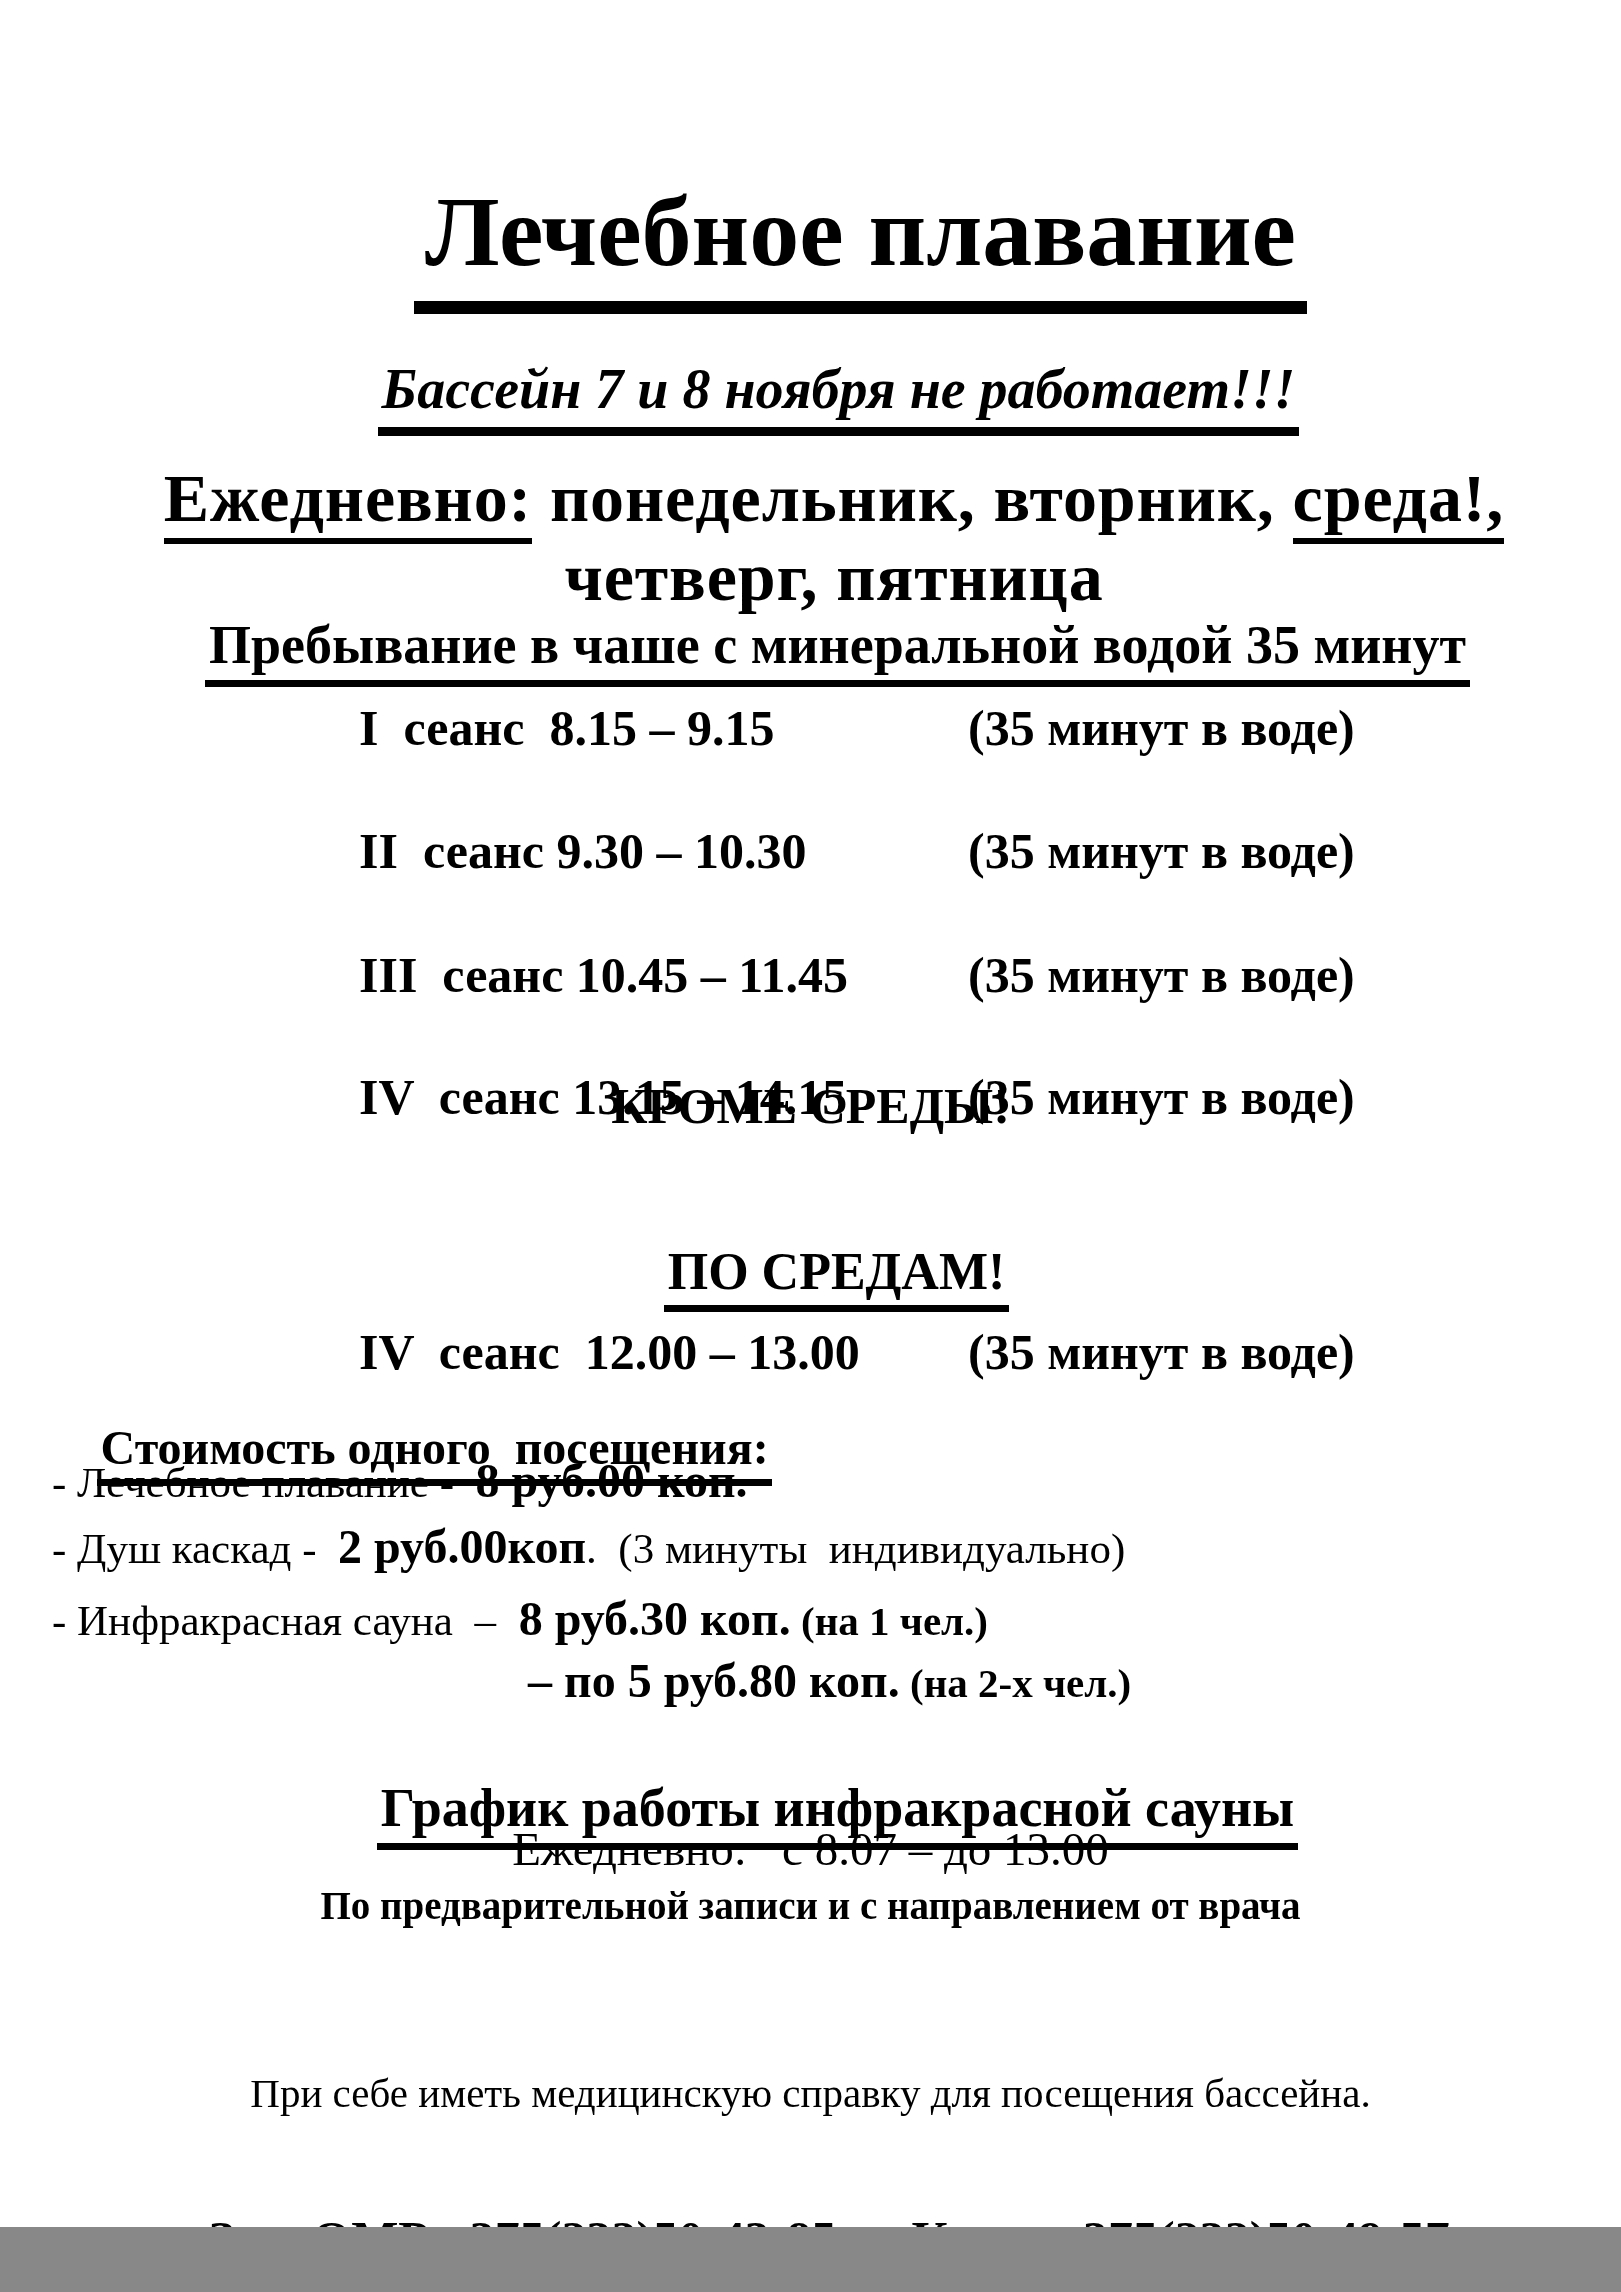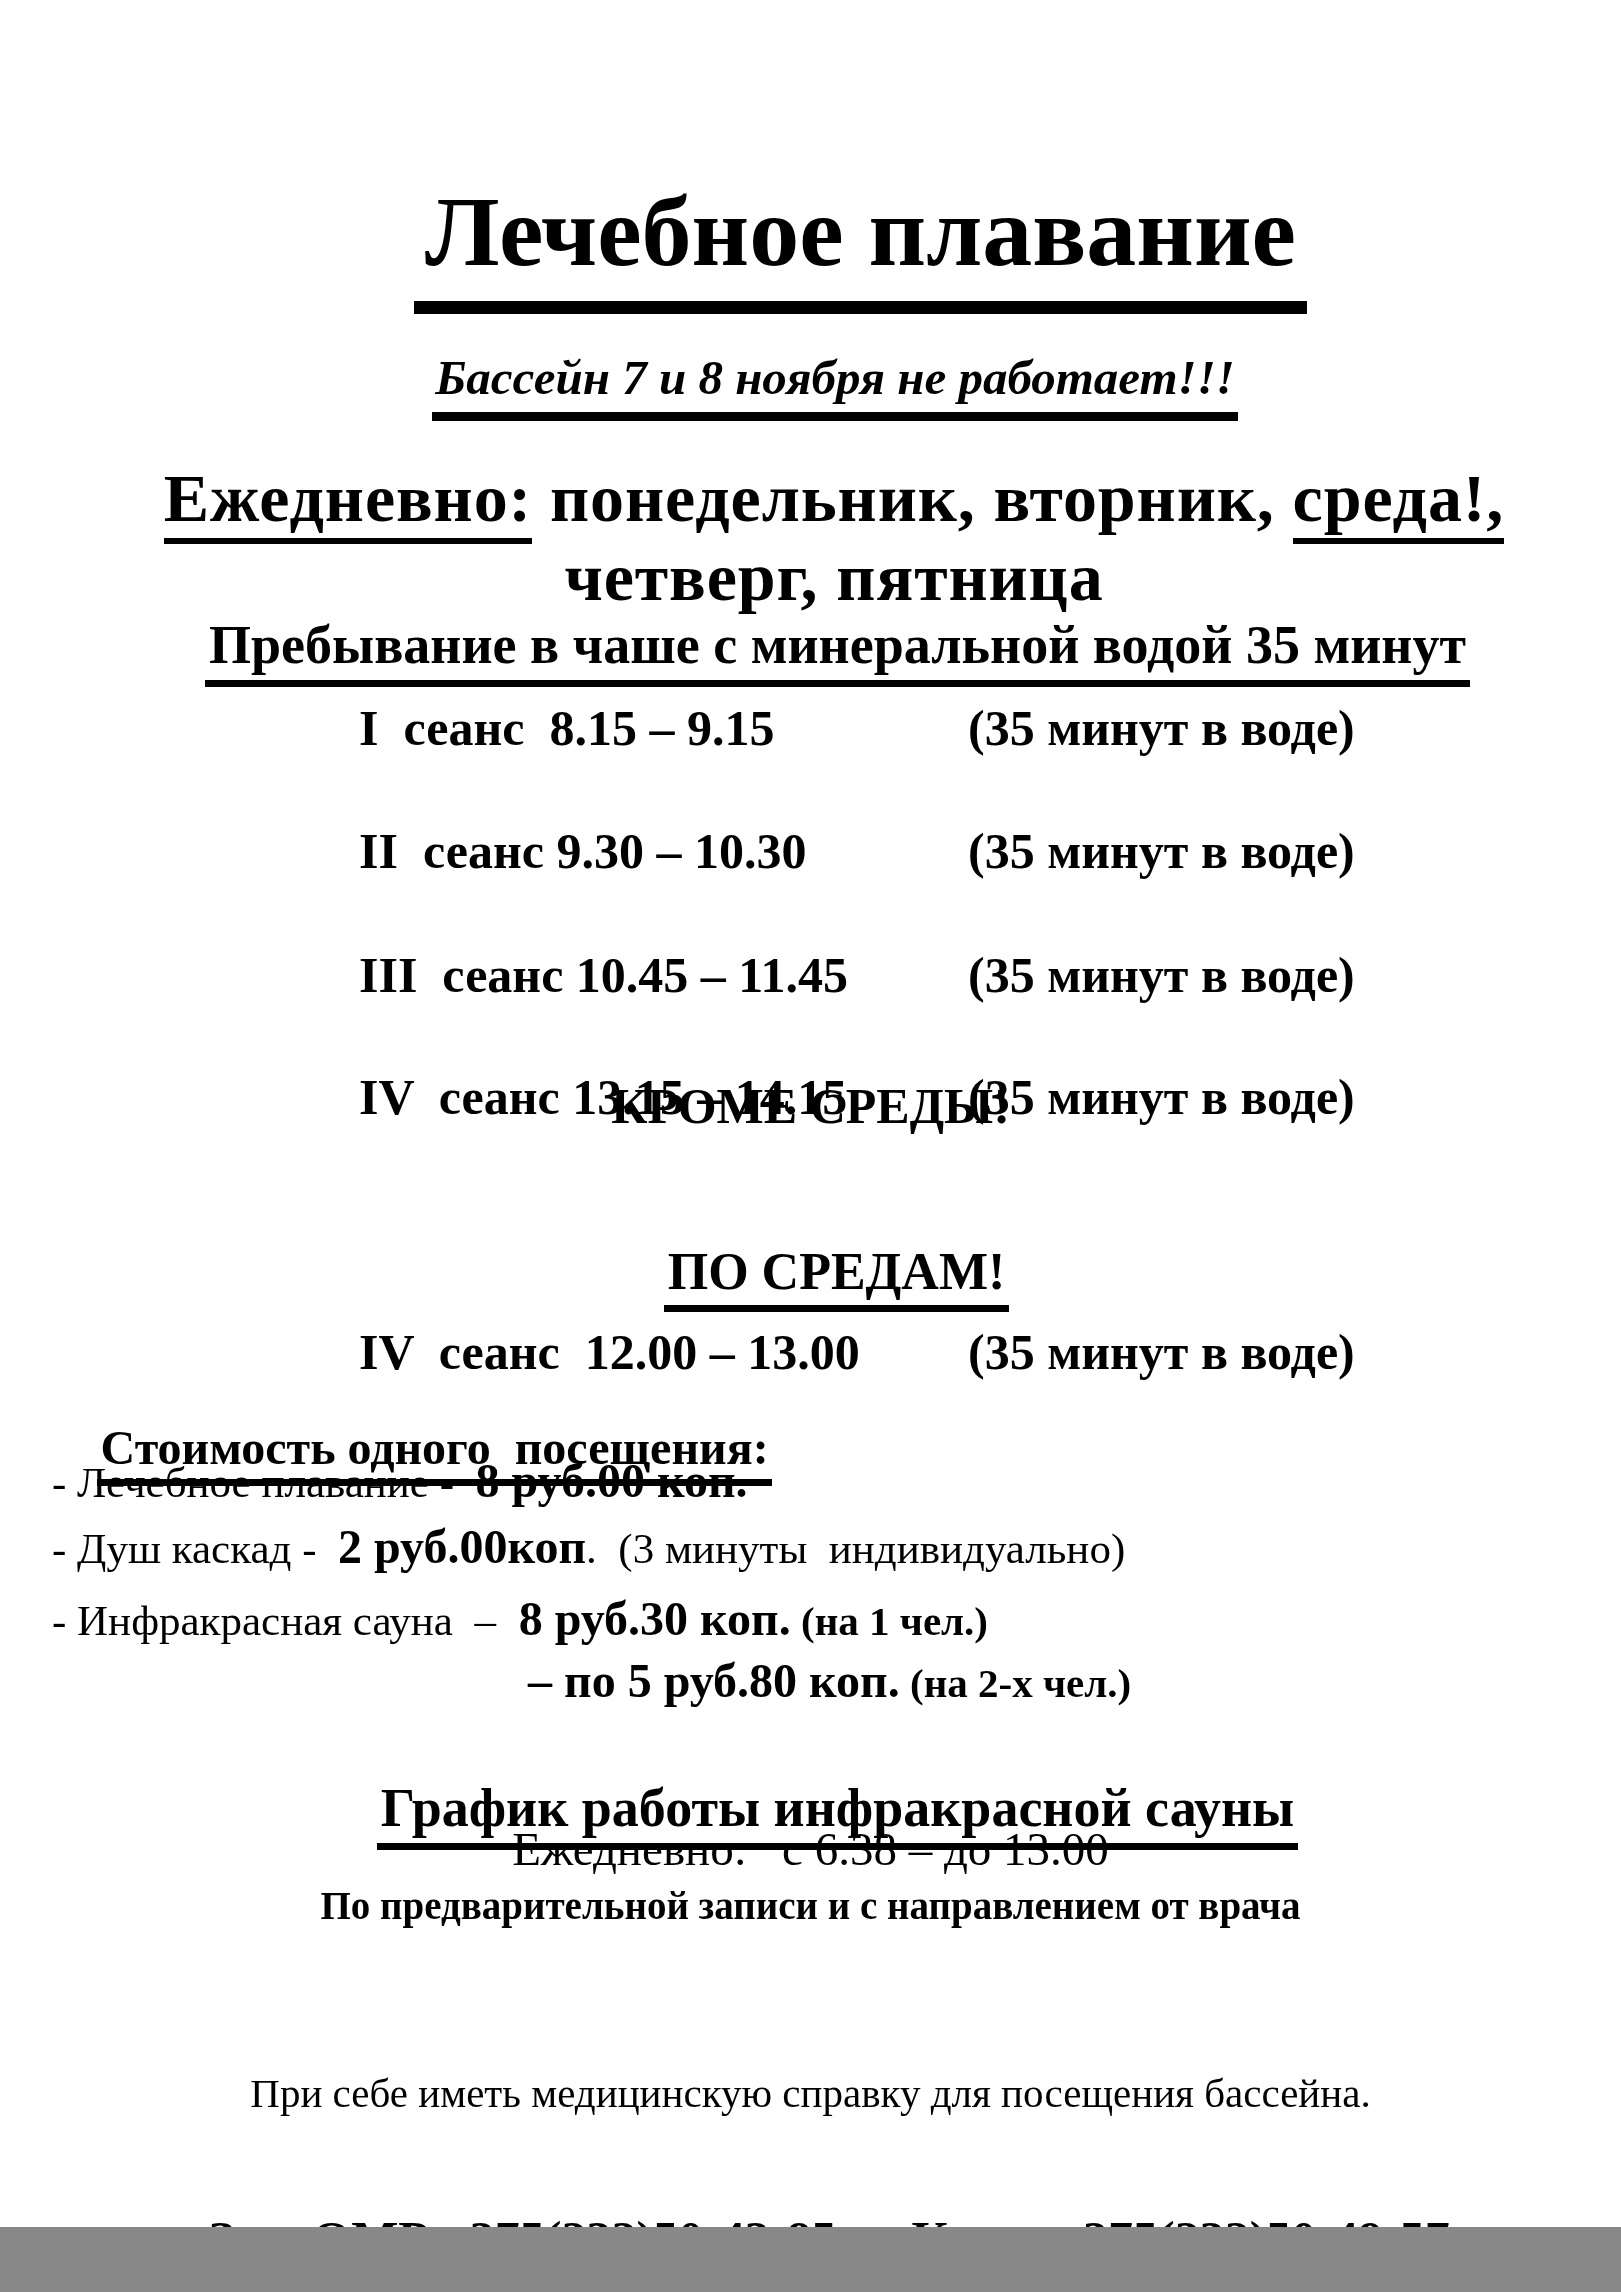--- a/index.html
+++ b/index.html
@@ -18,21 +18,21 @@
 
   
   .title-line{top:52px;font-size:100px;font-weight:bold;line-height:1.2;}
   .u-title{display:inline-block;border-bottom:13.4px solid #000;padding:0 10.7px 9px 10.7px;}
 
   .month-line{top:195px;line-height:1.15;}
   .u-month{display:inline-block;border-bottom:11.6px solid #000;padding:0 5.4px 9px 5.4px;}
   .month-name{font-size:79px;font-weight:bold;}
   .year-label{font-size:64px;font-weight:bold;font-style:italic;}
 
-  .closed-line{top:297px;font-size:49px;line-height:1.1;text-align:center;}
+  .closed-line{top:297px;font-size:56px;line-height:1.1;text-align:center;}
   .u-closed{display:inline-block;border-bottom:9.9px solid #000;padding:0 3.6px 7.2px 3.6px;font-weight:bold;font-style:italic;}
 
   
   .daily-line{top:459px;left:47px;right:auto;font-size:68px;font-weight:bold;letter-spacing:0.9px;text-align:center;}
   .u-word{border-bottom:6.3px solid #000;padding-bottom:1.8px;}
 
   .pool-heading-line{top:555px;font-size:54px;line-height:1.12;}
   .u-heading{display:inline-block;border-bottom:7.2px solid #000;padding:0 3.6px 3.6px 3.6px;font-weight:bold;}
 
   
@@ -126,21 +126,21 @@
   <div class="price-row p2"><span>- Душ каскад -  </span><span class="price-big">2 руб.00коп</span><span>.  (3 минуты  индивидуально)</span></div>
 
   <div class="price-row p3"><span>- Инфракрасная сауна  – </span><span class="price-big"> 8 руб.30 коп.</span><span class="price-note-small"> (на 1 чел.)</span></div>
 
   <div class="price-row p4"><span class="price-big">– по 5 руб.80 коп.</span><span class="price-note-small"> (на 2-х чел.)</span></div>
 
   
   <div class="line center sauna-heading-line">
     <span class="u-heading">График работы инфракрасной сауны</span>
   </div>
-  <div class="line center sauna-hours-line">Ежедневно:   с 6.38 – до 13.00</div>
+  <div class="line center sauna-hours-line">Ежедневно:   с 8.07 – до 13.00</div>
   <div class="line center appointment-line">По предварительной записи и с направлением от врача</div>
 
   
   <div class="line notes-block">
     <div>При себе иметь медицинскую справку для посещения бассейна.</div>
     
   </div>
 
   
   <div class="line center footer-line">

